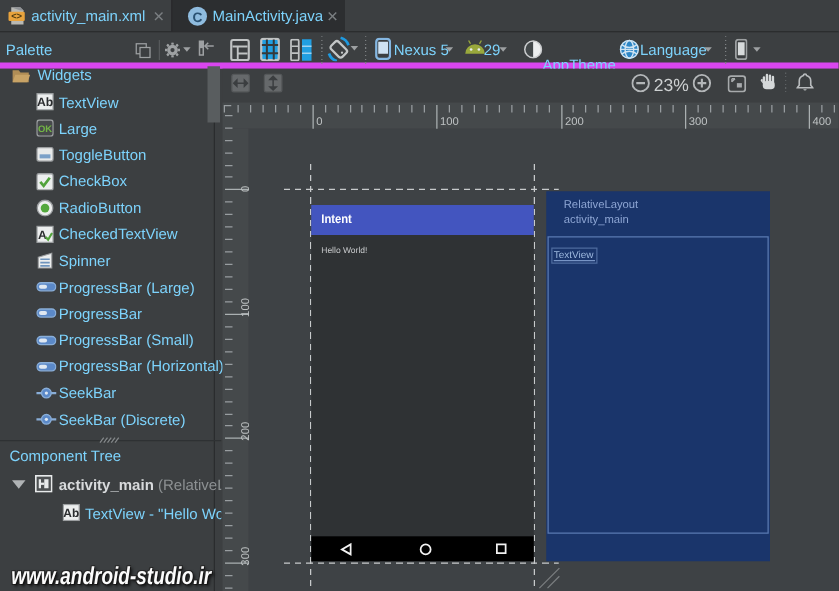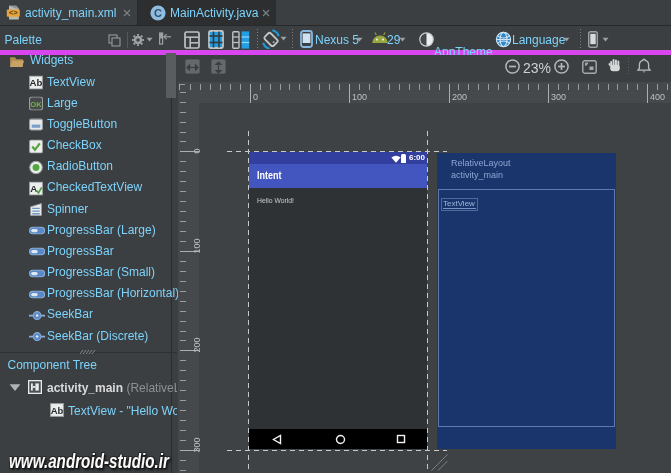--- a/index.html
+++ b/index.html
@@ -444,27 +444,20 @@
     <line x1="2" y1="378.5" x2="8" y2="378.5" stroke="#989da0" stroke-width="1"></line>
     <line x1="2" y1="388.5" x2="8" y2="388.5" stroke="#989da0" stroke-width="1"></line>
   </svg>
 
 <div class="abs" style="left:248px;top:131px;width:1px;height:340px;background-image:repeating-linear-gradient(180deg,#c7cacb 0 5px,transparent 5px 9px);"></div>
 <div class="abs" style="left:427px;top:131px;width:1px;height:340px;background-image:repeating-linear-gradient(180deg,#c7cacb 0 5px,transparent 5px 9px);"></div>
 <div class="abs" style="left:227px;top:151px;width:220px;height:1px;background-image:repeating-linear-gradient(90deg,#c7cacb 0 5px,transparent 5px 9px);"></div>
 <div class="abs" style="left:227px;top:450px;width:220px;height:1px;background-image:repeating-linear-gradient(90deg,#c7cacb 0 5px,transparent 5px 9px);"></div>
 
 <div class="abs" style="left:248.5px;top:151.5px;width:178px;height:297px;">
-  <div class="abs" style="left:0;top:0;width:178px;height:12.5px;background:#333f9e;">
-    <svg class="abs" style="left:142.5px;top:3px" width="10" height="8">
-        <path d="M5 7.8 L0.4 2.6 A7.5 7.5 0 0 1 9.6 2.6 z" fill="#fff"></path>
-      </svg>
-    <div class="abs" style="left:152.5px;top:2.5px;width:5px;height:8.5px;background:#fff;border-radius:1.5px 1.5px 0 0;"></div>
-    <div class="abs" style="left:160.5px;top:1.5px;font-size:8px;font-weight:bold;color:#fff;">6:00</div>
-  </div>
   <div class="abs" style="left:0;top:12.5px;width:178px;height:24px;background:#4355bf;">
     <div class="abs" style="left:8px;top:5.5px;font-size:10px;font-weight:bold;color:#fff;transform:scaleX(0.9);transform-origin:0 0;">Intent</div>
   </div>
   <div class="abs" style="left:0;top:36.5px;width:178px;height:241px;background:#2f3234;">
     <div class="abs" style="left:8.5px;top:8.5px;font-size:6.8px;color:#c9cbcd;">Hello World!</div>
   </div>
   <div class="abs" style="left:0;top:277.5px;width:178px;height:19.5px;background:#000;">
     <svg class="abs" style="left:23px;top:4.5px" width="10" height="11">
         <path d="M8.5 1.5 L8.5 9.5 L1.5 5.5z" fill="none" stroke="#f2f2f2" stroke-width="1.4"></path>
       </svg>

